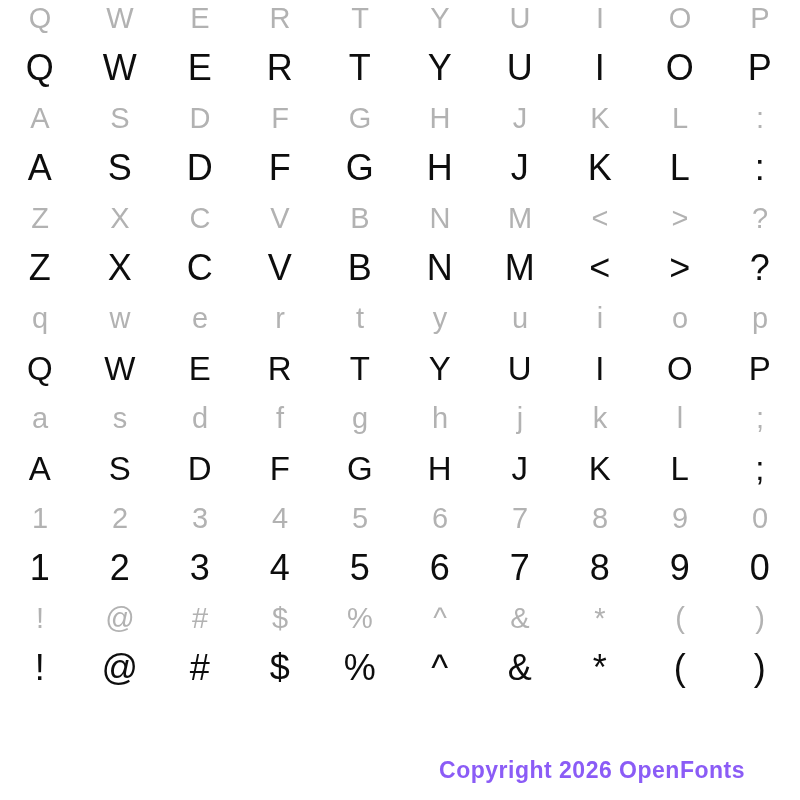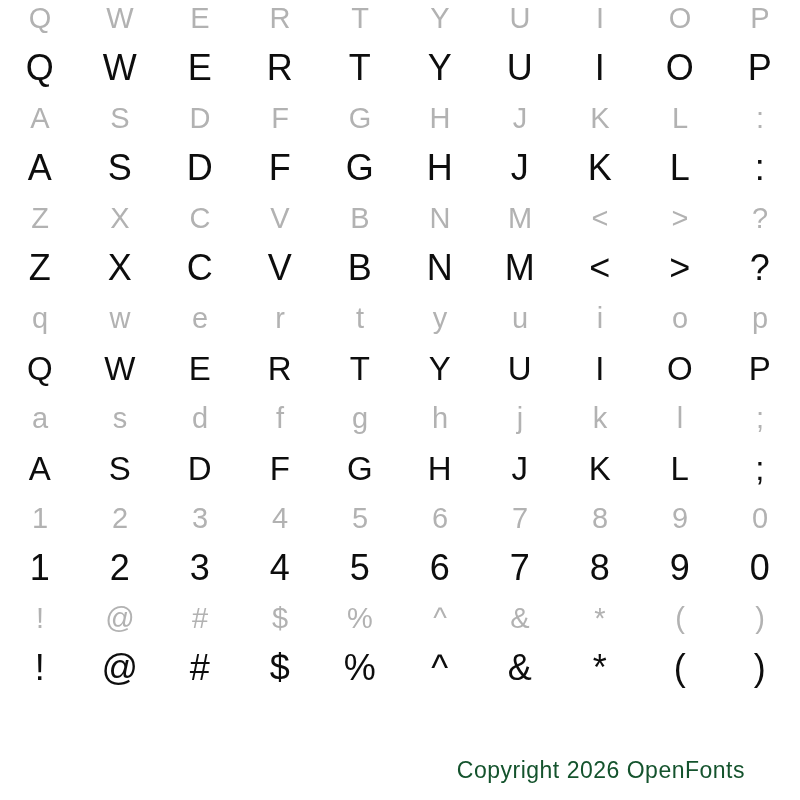--- a/index.html
+++ b/index.html
@@ -49,22 +49,22 @@
   .row-preview.case-lower .glyph-cell {
     text-transform: uppercase;
     font-size: 33px;
   }
   #copyright-text {
     position: absolute;
     top: 757px;
     right: 55px;
     font-family: "Liberation Sans", "DejaVu Sans", sans-serif;
     font-size: 23px;
-    font-weight: 400;
-    color: #14532d;
+    font-weight: 700;
+    color: #8b5cf6;
     letter-spacing: 0.5px;
   }
 </style>
 </head>
 <body>
 
 <div id="stage">
   <div id="specimen-grid">
       <div class="glyph-row row-reference case-upper">
         <span class="glyph-cell">Q</span>

